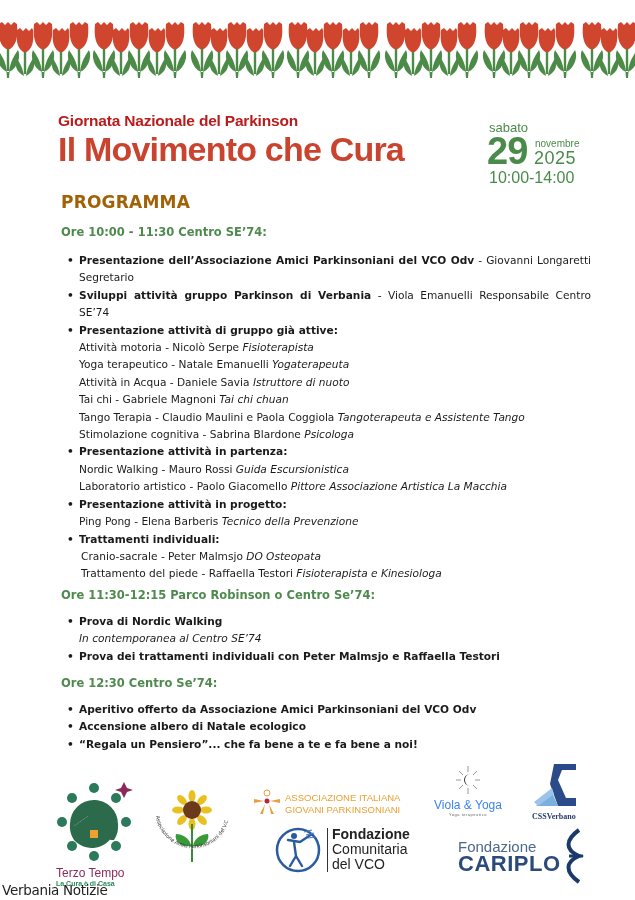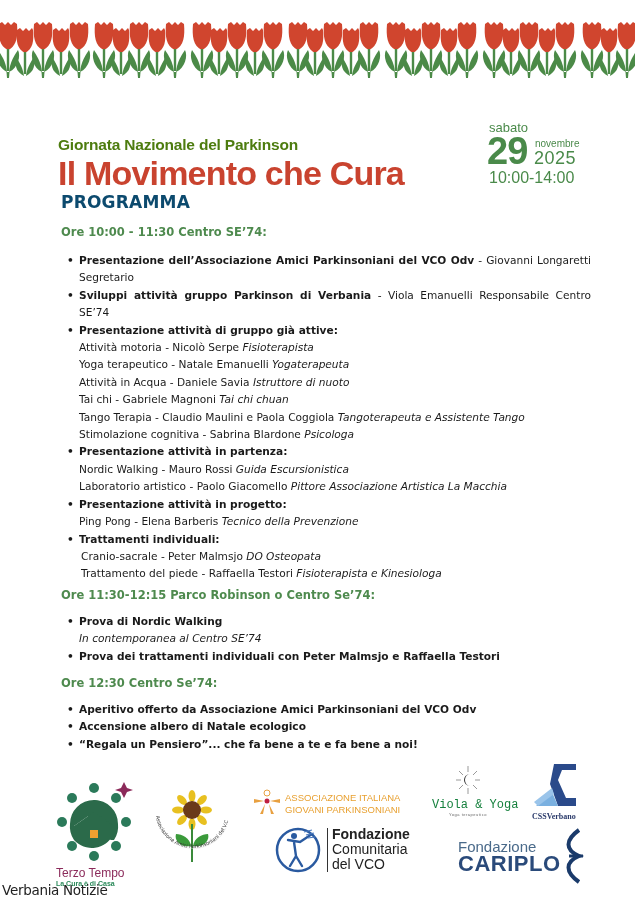--- a/index.html
+++ b/index.html
@@ -2,31 +2,31 @@
 <html><head>
   <meta charset="utf-8">
   <style>
     * { box-sizing: border-box; margin: 0; padding: 0; }
     html, body { width: 635px; height: 900px; background: #ffffff; overflow: hidden; }
     body { position: relative; font-family: "DejaVu Sans", sans-serif; color: #1a1a1a; }
 
     .tulip-band { position: absolute; left: 0; top: 18px; width: 635px; height: 72px; }
 
     .header { position: absolute; left: 58px; top: 112px; }
-    .subtitle { font-family: "Liberation Sans", sans-serif; font-weight: bold; font-size: 15.5px; color: #4d7c0f; letter-spacing: -0.2px; margin-top: 24px; }
+    .subtitle { font-family: "Liberation Sans", sans-serif; font-weight: bold; font-size: 15.5px; color: #b91c1c; letter-spacing: -0.2px; }
     .main-title { font-family: "Liberation Sans", sans-serif; font-weight: bold; font-size: 34px; color: #c9432f; letter-spacing: -0.8px; margin-top: 2px; line-height: 1.05; }
 
     .date-block { position: absolute; left: 487px; top: 120px; width: 100px; color: #4a8a4a; font-family: "Liberation Sans", sans-serif; }
     .date-day-name { font-size: 13px; position: absolute; left: 2px; top: 0; }
     .date-num { font-size: 38px; font-weight: bold; position: absolute; left: 0; top: 12px; line-height: 1; letter-spacing: -1px; }
     .date-month { font-size: 10px; position: absolute; left: 48px; top: 18px; }
     .date-year { font-size: 18px; position: absolute; left: 47px; top: 28px; letter-spacing: 0.5px; }
     .date-time { font-size: 16px; font-weight: normal; position: absolute; left: 2px; top: 49px; text-align: center; }
 
-    .program-title { position: absolute; left: 61px; top: 192px; font-family: "DejaVu Sans", sans-serif; font-weight: bold; font-size: 17px; color: #0c4a6e; letter-spacing: 0.2px; }
+    .program-title { position: absolute; left: 61px; top: 192px; font-family: "DejaVu Sans", sans-serif; font-weight: bold; font-size: 17px; color: #a16207; letter-spacing: 0.2px; }
 
     .section { position: absolute; left: 61px; width: 530px; }
     .section-heading { font-weight: bold; font-size: 11.5px; color: #4e8a4e; }
     ul.items { list-style: none; margin-top: 11px; }
     ul.items > li { position: relative; padding-left: 18px; font-size: 10.6px; line-height: 17.4px; }
     ul.items > li::before { content: "•"; position: absolute; left: 6px; top: 0; font-weight: bold; }
     .lead { font-weight: bold; }
     .rest { font-weight: normal; }
     .sub { display: block; font-weight: normal; }
     .sub.indent2 { padding-left: 2px; }
@@ -230,21 +230,21 @@
           <line x1="20" y1="24" x2="20" y2="30"></line>
         <line x1="8" y1="16" x2="13" y2="16"></line>
           <line x1="27" y1="16" x2="32" y2="16"></line>
         <line x1="11" y1="7" x2="15" y2="11"></line>
           <line x1="29" y1="7" x2="25" y2="11"></line>
         <line x1="11" y1="25" x2="15" y2="21"></line>
           <line x1="29" y1="25" x2="25" y2="21"></line>
       </g>
       <path d="M22,10 A6,6 0 1,0 22,22 A5,6 0 1,1 22,10 Z" fill="#333"></path>
     </svg>
-    <div style="font-family:Liberation Mono, monospace; font-size:12px; color:#15803d; margin-top:-2px; white-space:nowrap;">Viola &amp; Yoga</div>
+    <div style="font-family:Liberation Sans, sans-serif; font-size:12px; color:#3b82f6; margin-top:-2px; white-space:nowrap;">Viola &amp; Yoga</div>
     <div style="font-family:'Liberation Sans',sans-serif; font-size:4px; color:#666; letter-spacing:0.5px;">Yoga terapeutico</div>
   </div>
 
   <div class="logo" style="left:532px; top:2px; width:60px; height:60px;">
     <svg width="56" height="50" viewBox="0 0 56 50">
       <path d="M22,2 L44,2 L44,8 L30,8 L26,18 L34,36 L44,36 L44,44 L26,44 L18,22 Z" fill="#2a4a8a"></path>
       <path d="M4,44 L20,30 L26,44 Z" fill="#7ab0e0"></path>
       <path d="M2,40 L20,26 L22,32 L6,44 Z" fill="#9ac4ea"></path>
     </svg>
     <div style="font-family:'Liberation Serif',serif; font-size:8px; font-weight:bold; color:#2a3a6a; margin-top:-4px;">CSSVerbano</div>

